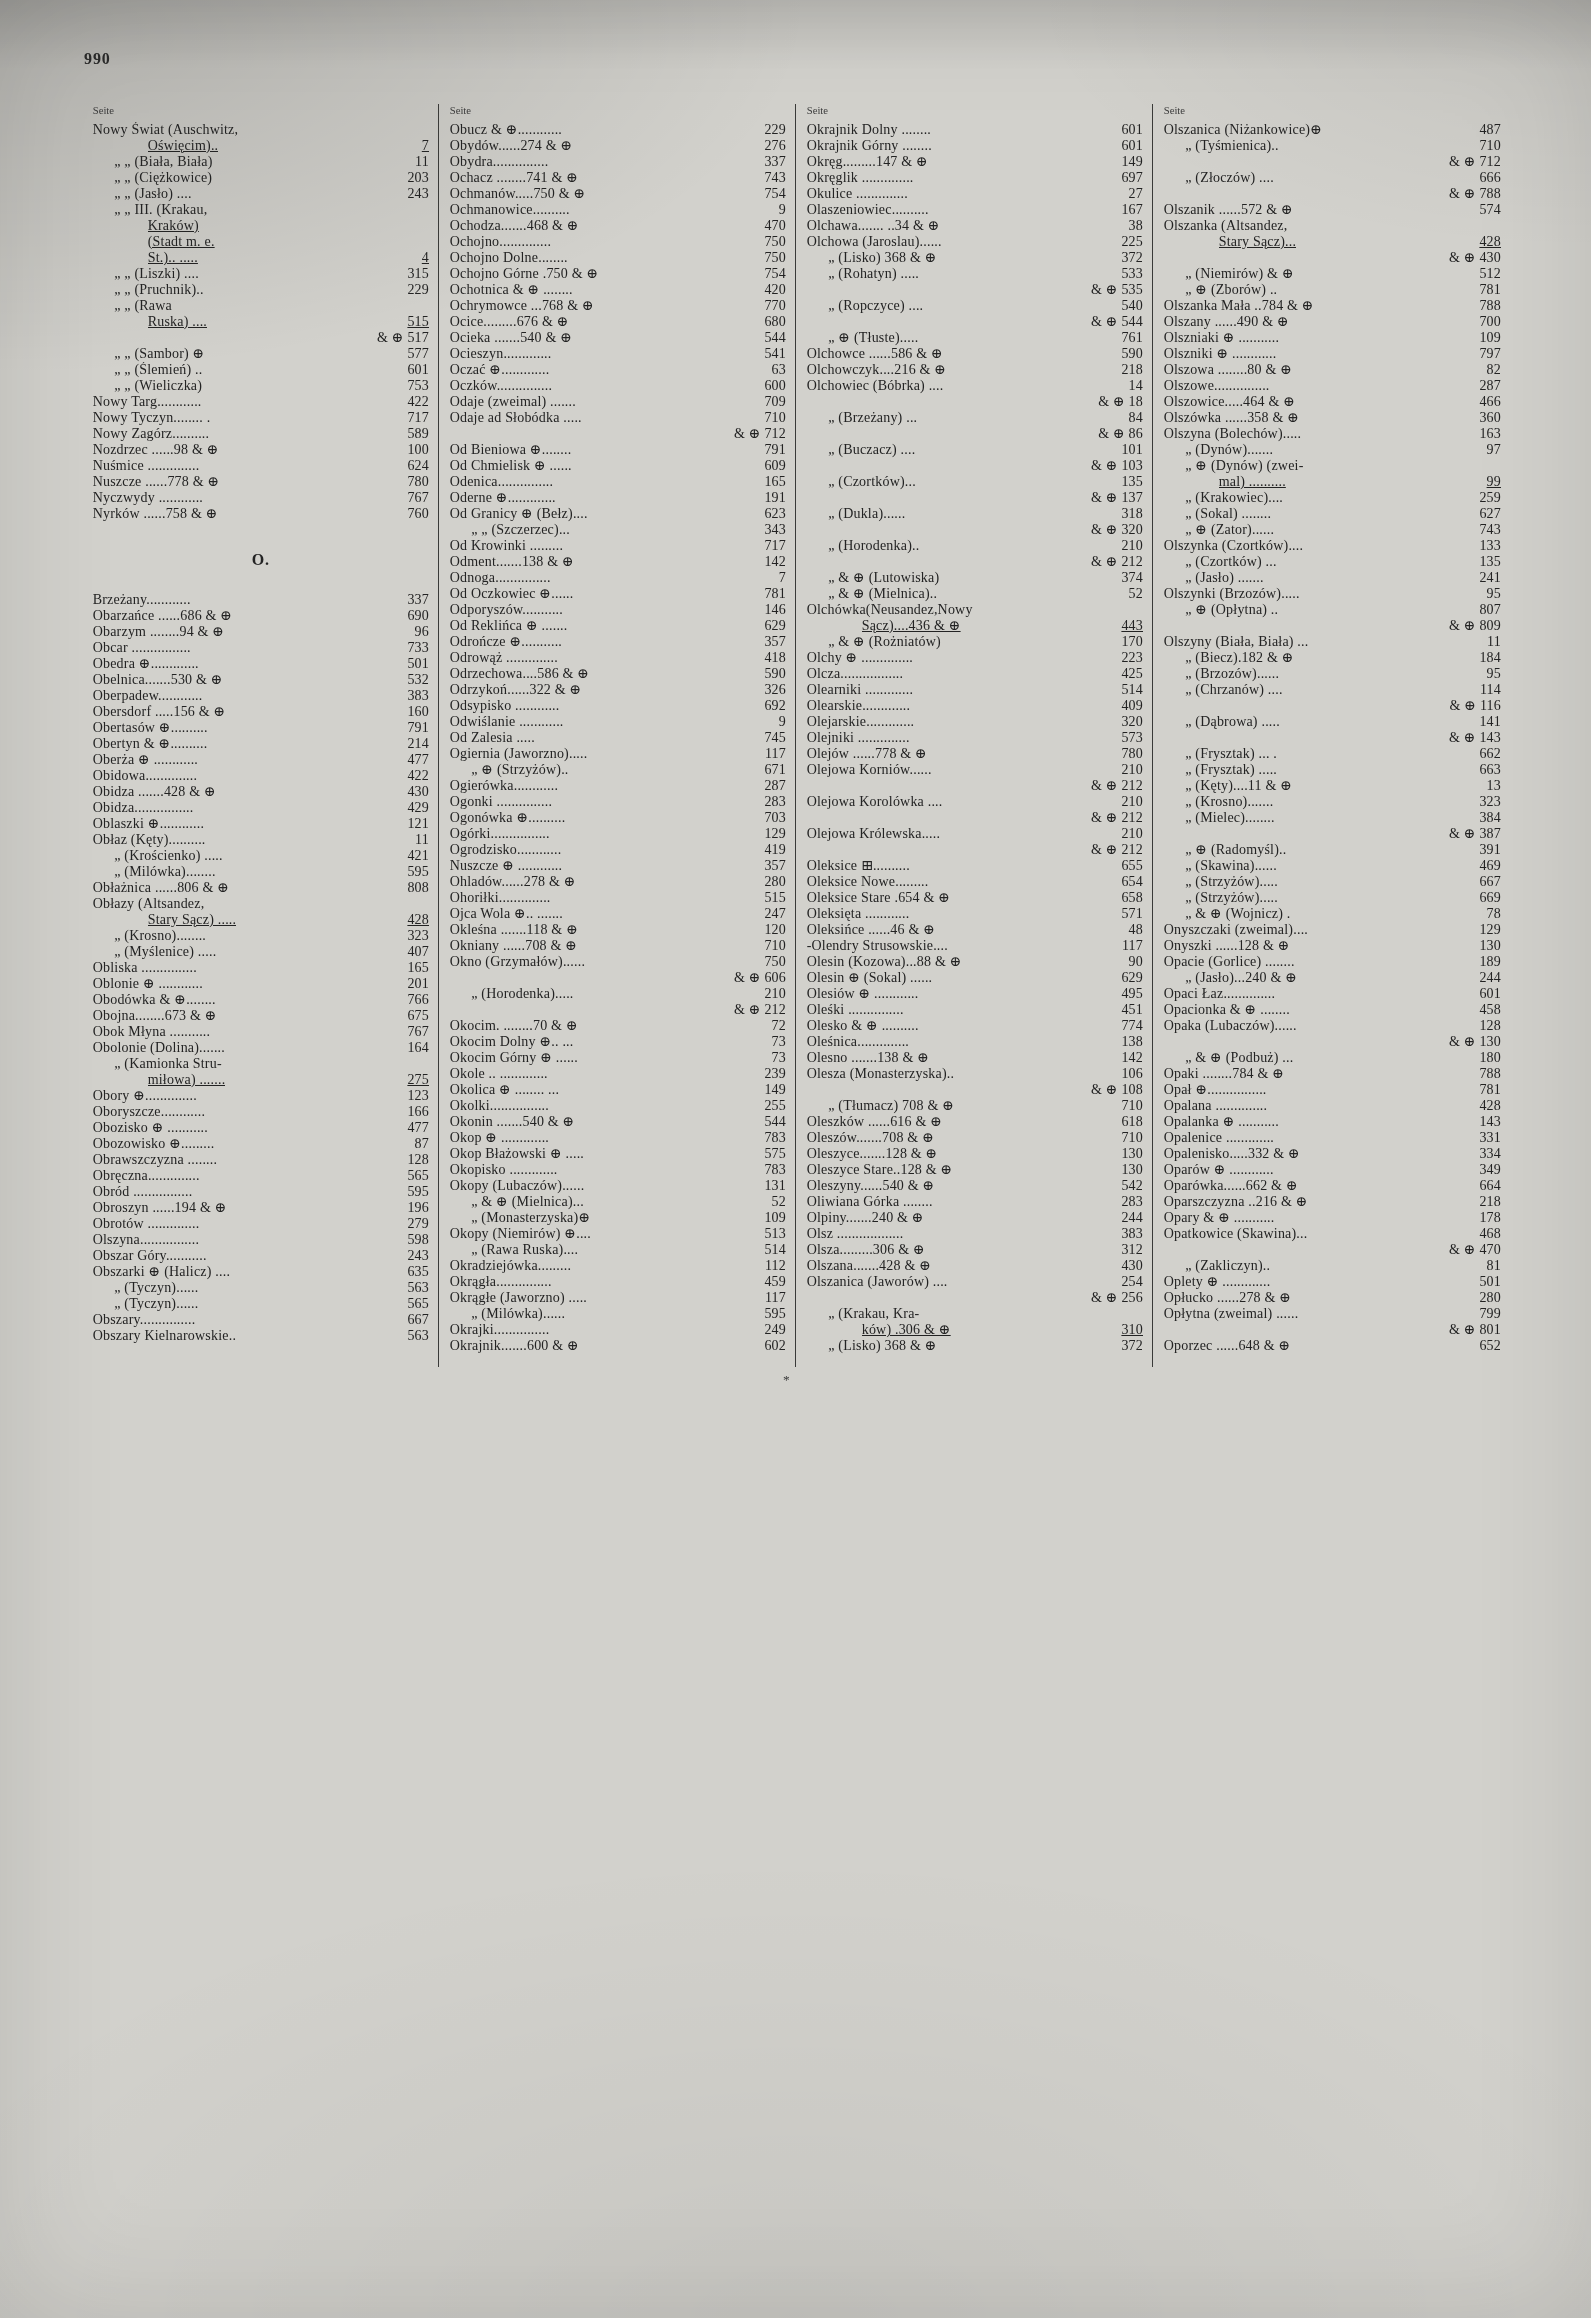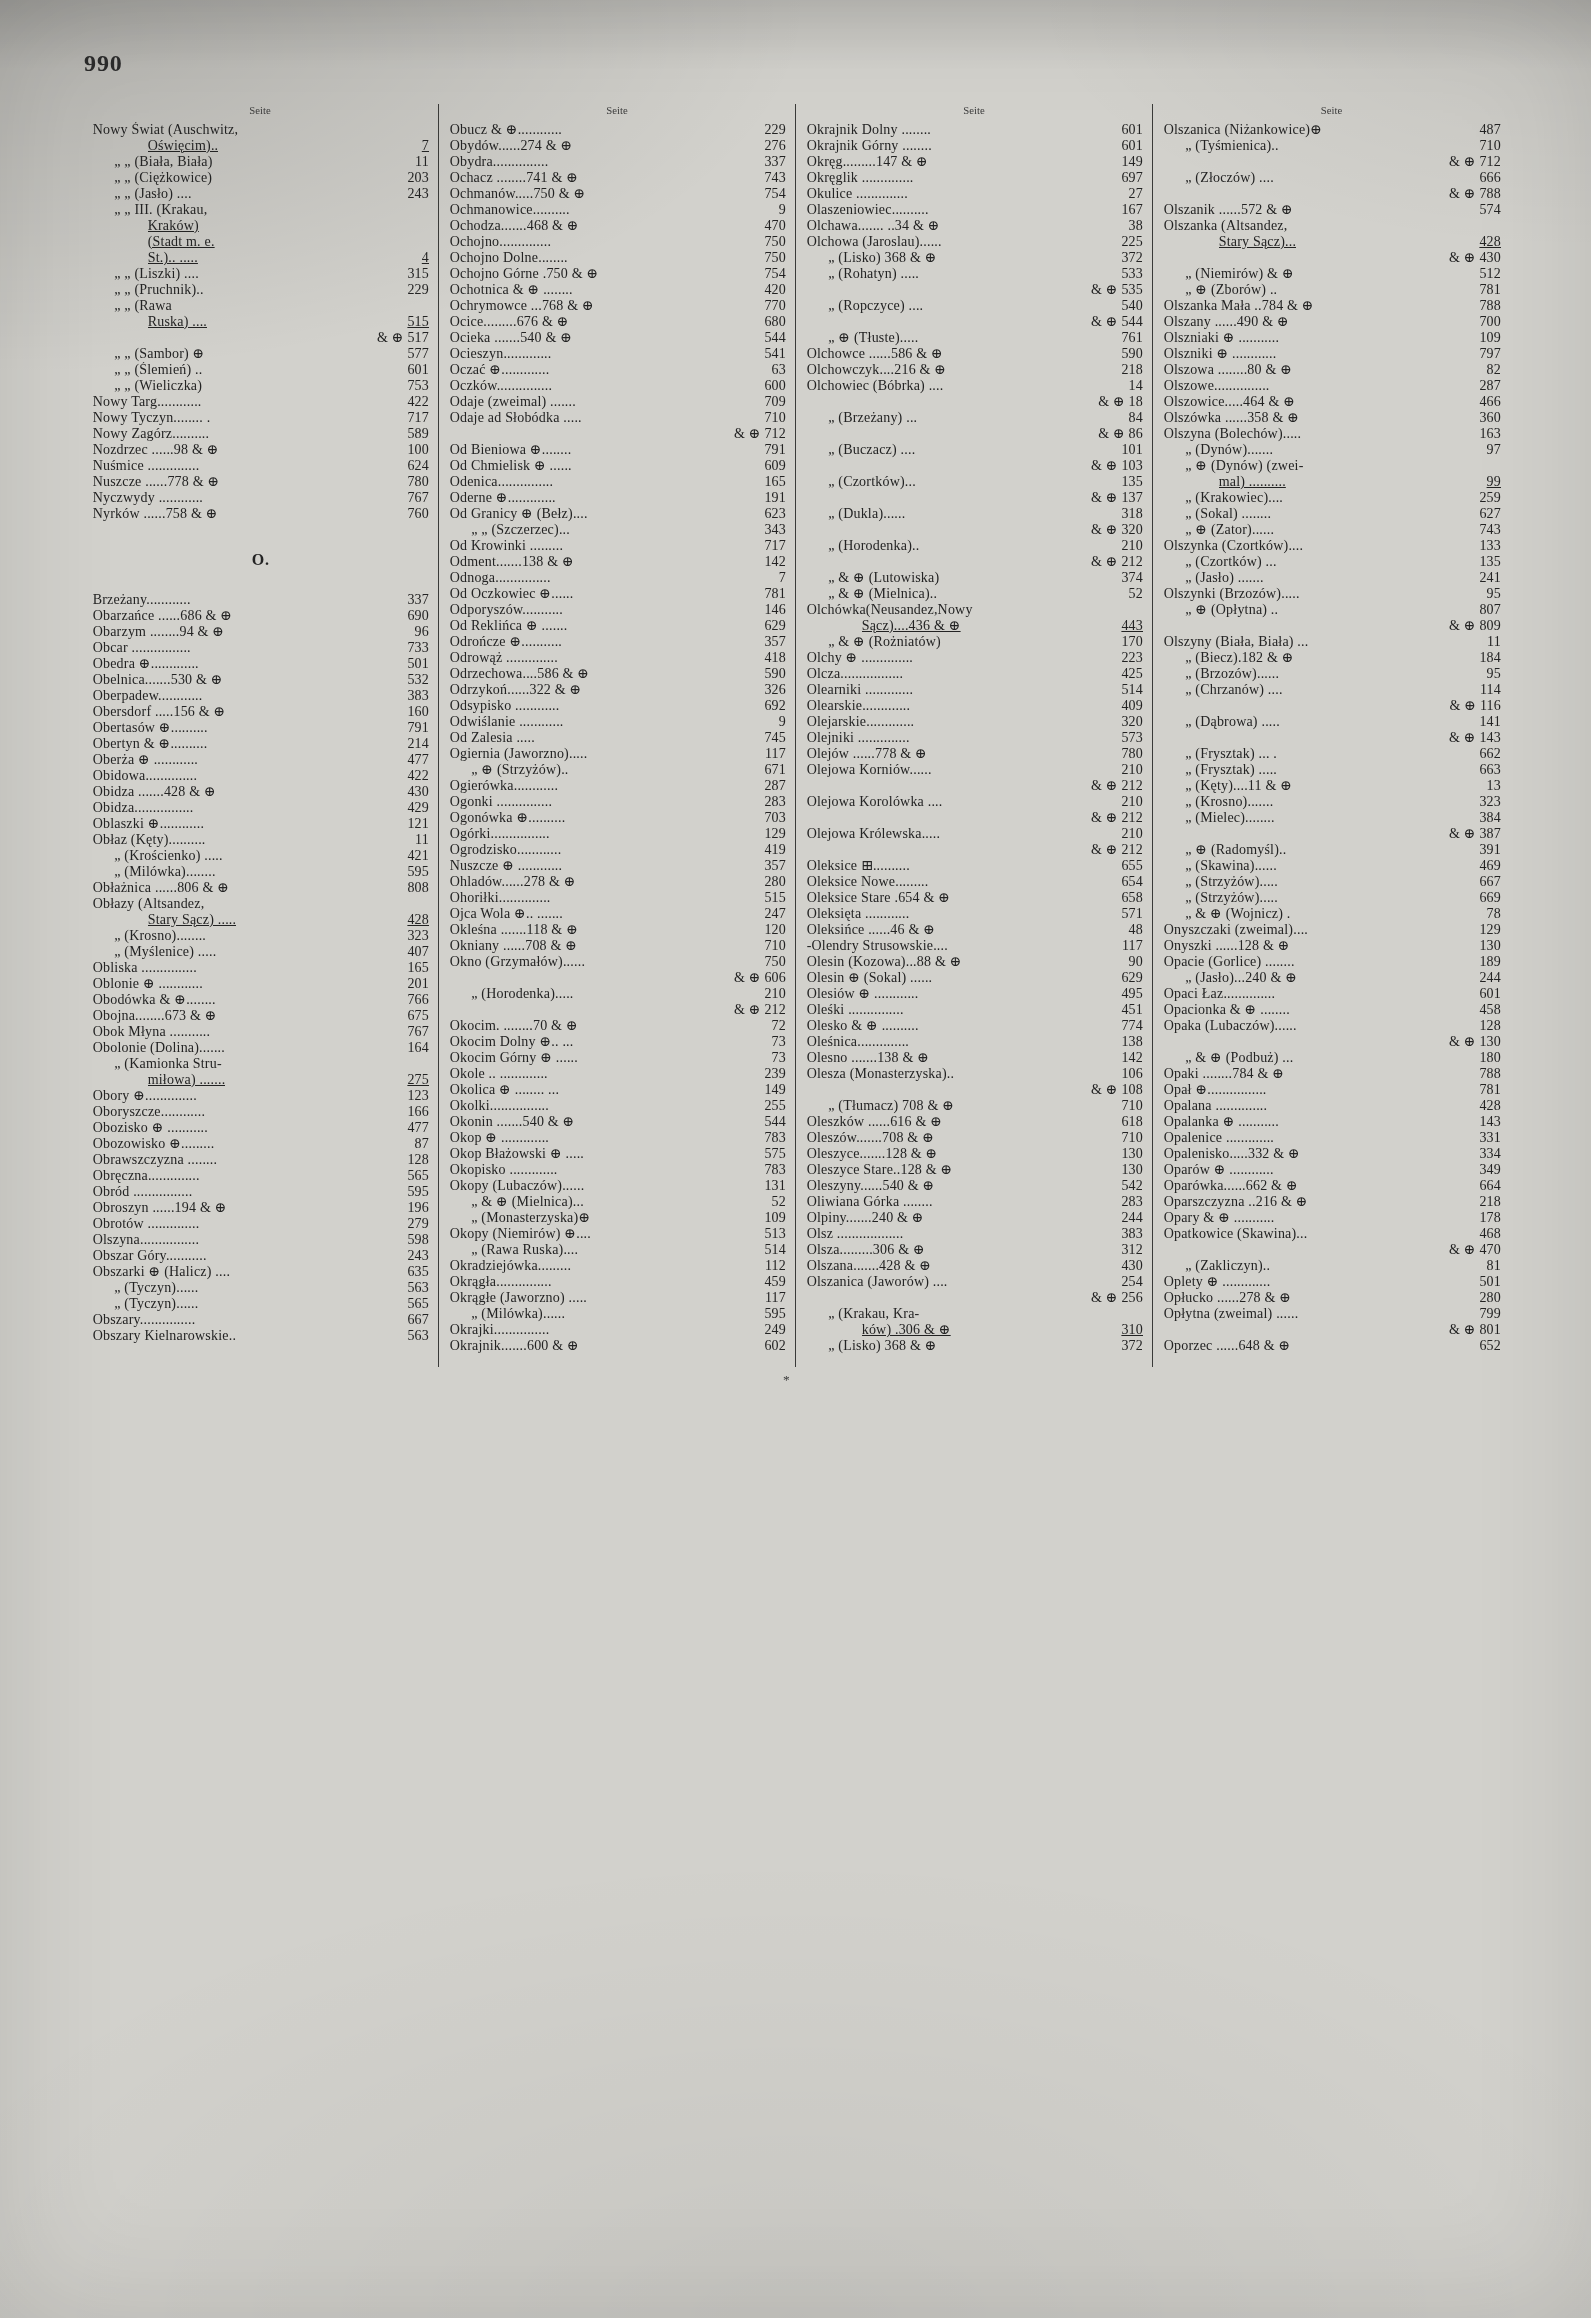--- a/index.html
+++ b/index.html
@@ -13,36 +13,36 @@
       radial-gradient(1252px 626px at 50% 100%, rgba(0,0,0,0.05), rgba(0,0,0,0) 75%),
       linear-gradient(180deg, rgba(0,0,0,0.10) 0, rgba(0,0,0,0) 3%),
       #d2d1cc;
     box-shadow: inset 0 0 125px rgba(0,0,0,0.12);
     font-family:"Liberation Serif","DejaVu Serif",serif;
     color:#232323;
     overflow:hidden;
   }
   .pageno {
     position:absolute; top:50px; left:84px;
-    font-size:24px; font-weight:bold; letter-spacing:0.9px;
+    font-size:16px; font-weight:bold; letter-spacing:0.9px;
     color:#2a2a2a;
   }
   .content {
     position:absolute; top:104px; left:82px; right:82px;
     display:grid; grid-template-columns:1fr 1fr 1fr 1fr;
   }
   .col {
     height:1263px;
     padding:0 9px 0 10.7px;
     border-right:0.9px solid #3a3a38;
     overflow:hidden;
   }
   .col:last-child { border-right:none; }
   .seite {
-    text-align:center;
+    text-align:left;
     font-size:10.7px; line-height:12.5px;
     color:#3c3c3c;
     padding:0 1.8px 5.4px 0;
   }
   .line {
     display:flex;
     font-size:14px; line-height:16px;
     white-space:nowrap;
     letter-spacing:0.2px;
   }

